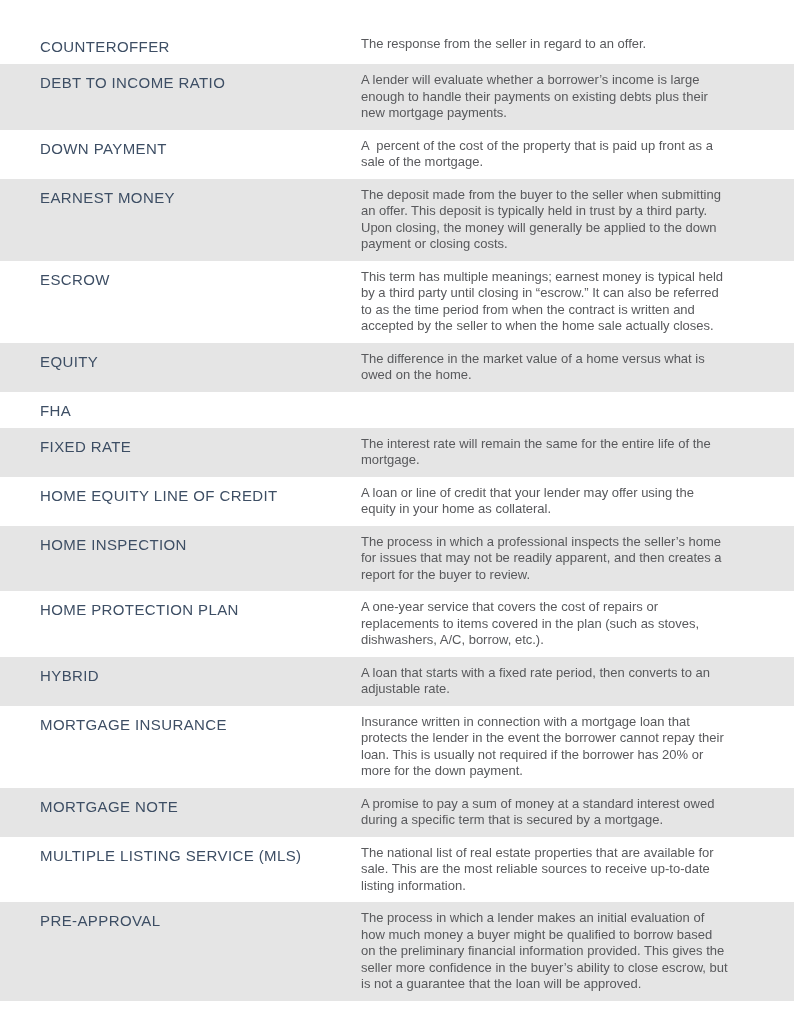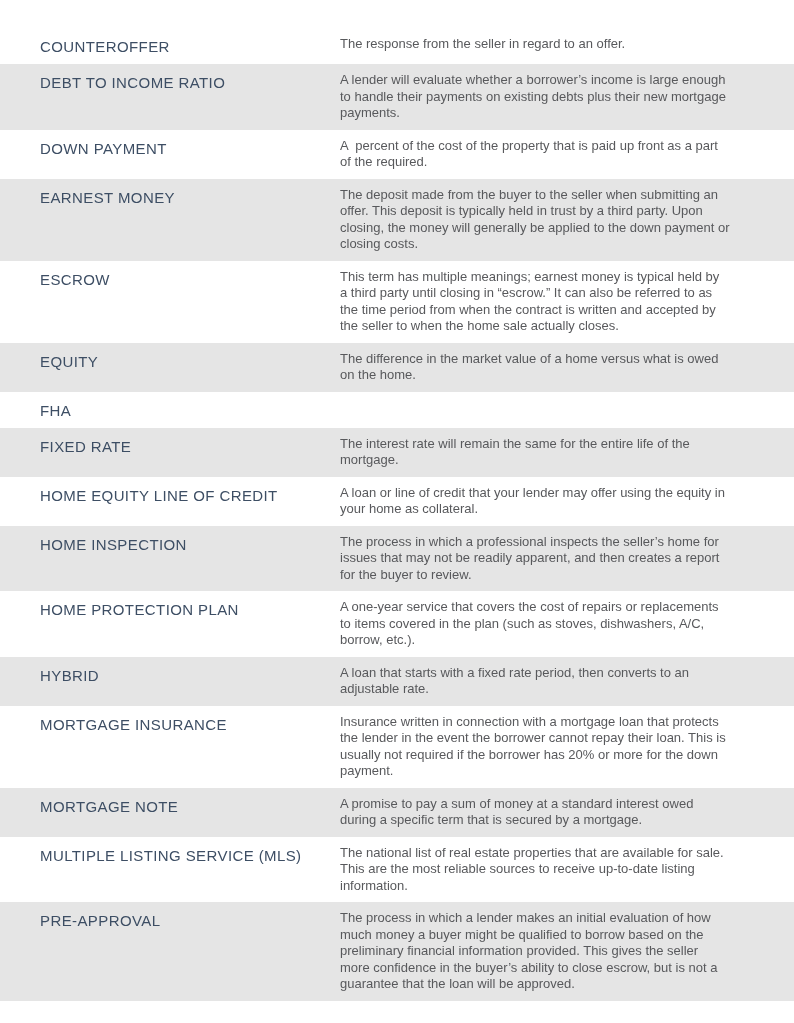--- a/index.html
+++ b/index.html
@@ -11,20 +11,21 @@
     width: 794px;
     min-height: 1023px;
     background: #ffffff;
     padding-top: 28px;
     padding-bottom: 30px;
   }
   .glossary-row {
     display: flex;
     align-items: flex-start;
     padding: 8px 64px 8px 40px;
+    gap: 21px;
   }
   .glossary-row.alt {
     background: #e5e5e5;
   }
   .term {
     width: 300px;
     flex: 0 0 300px;
     color: #3d4e64;
     font-size: 15px;
     letter-spacing: 0.4px;
@@ -51,21 +52,21 @@
     <div class="definition">The response from the seller in regard to an offer.</div>
   </div>
 
   <div class="glossary-row alt">
     <div class="term">DEBT TO INCOME RATIO</div>
     <div class="definition">A lender will evaluate whether a borrower’s income is large enough to handle their payments on existing debts plus their new mortgage payments.</div>
   </div>
 
   <div class="glossary-row">
     <div class="term">DOWN PAYMENT</div>
-    <div class="definition">A  percent of the cost of the property that is paid up front as a part of the required.</div>
+    <div class="definition">A  percent of the cost of the property that is paid up front as a sale of the mortgage.</div>
   </div>
 
   <div class="glossary-row alt">
     <div class="term">EARNEST MONEY</div>
     <div class="definition">The deposit made from the buyer to the seller when submitting an offer. This deposit is typically held in trust by a third party. Upon closing, the money will generally be applied to the down payment or closing costs.</div>
   </div>
 
   <div class="glossary-row">
     <div class="term">ESCROW</div>
     <div class="definition">This term has multiple meanings; earnest money is typical held by a third party until closing in “escrow.” It can also be referred to as the time period from when the contract is written and accepted by the seller to when the home sale actually closes.</div>

